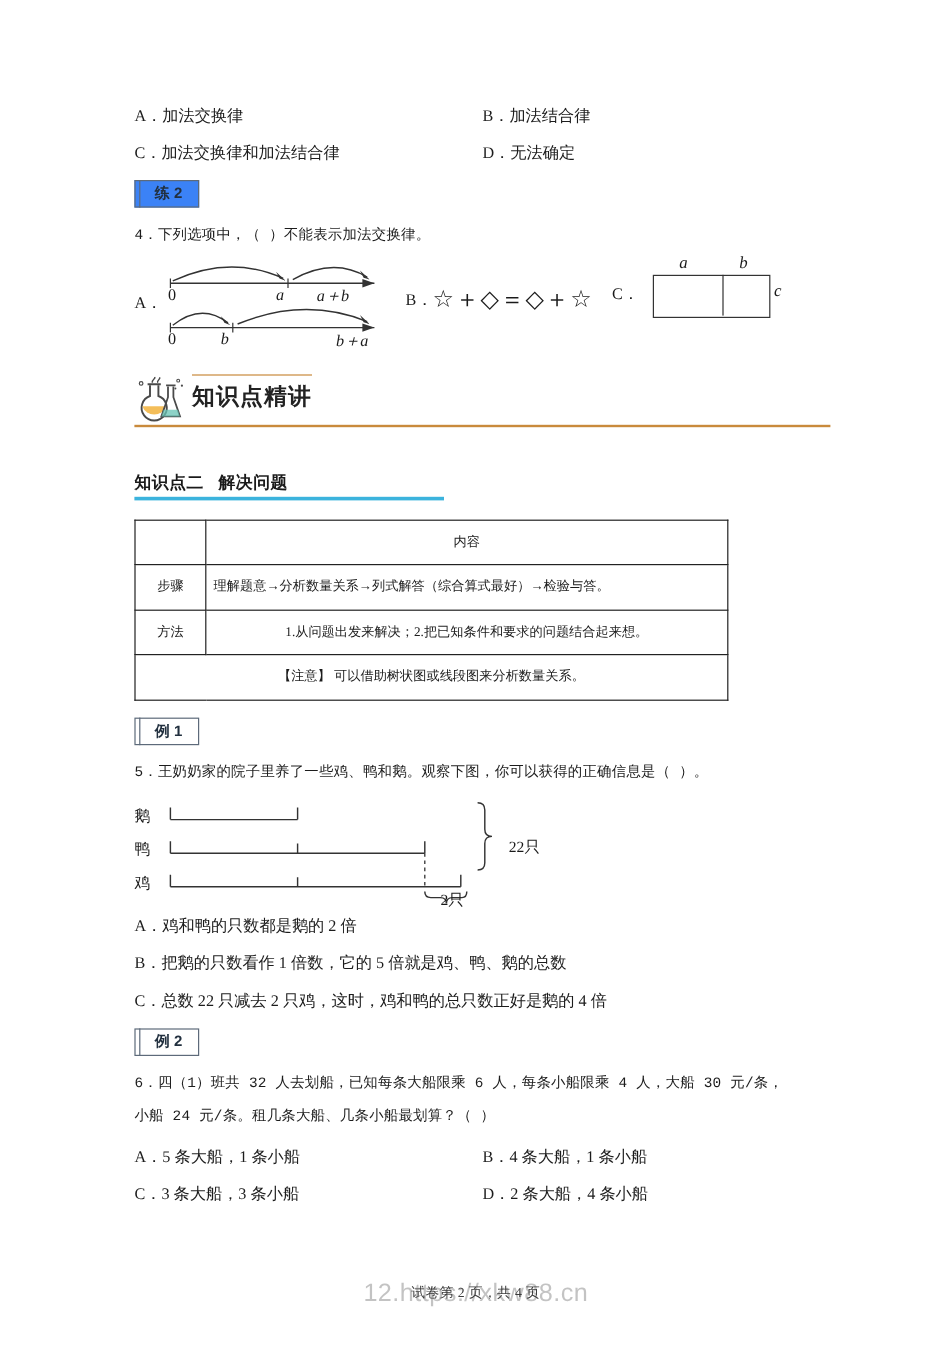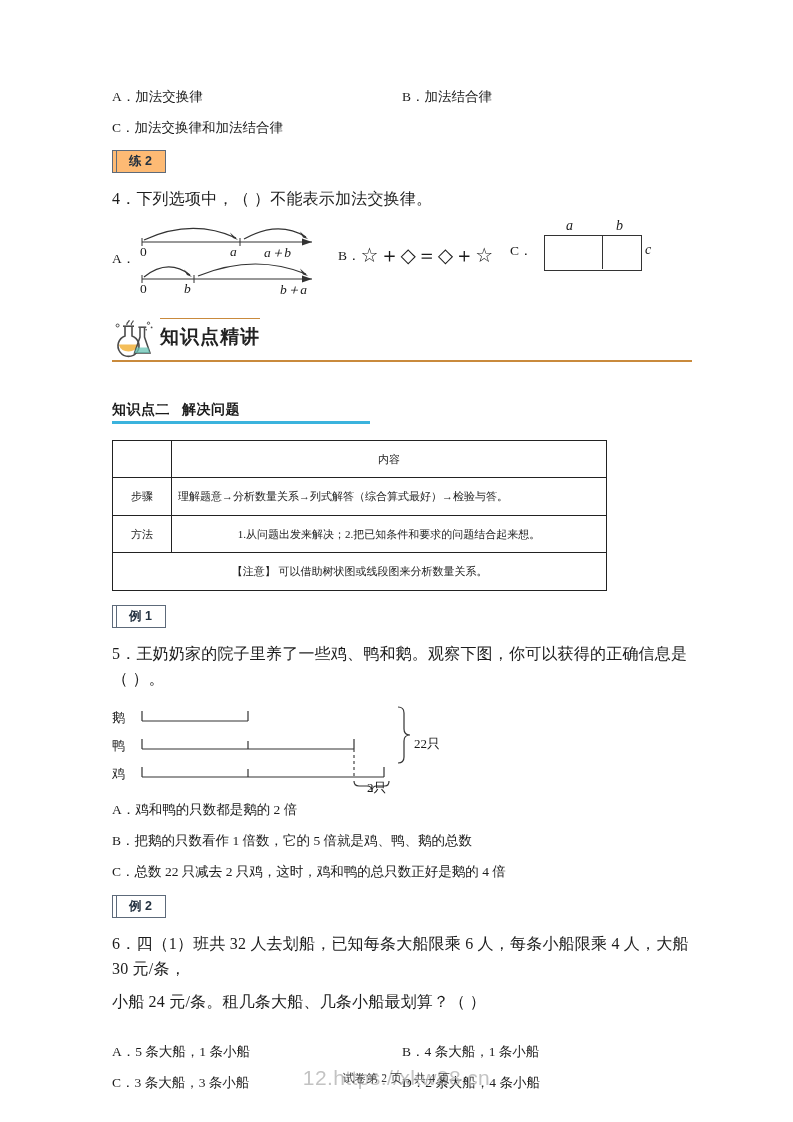--- a/index.html
+++ b/index.html
@@ -23,24 +23,25 @@
   }
   .content {
     position: absolute;
     left: 112px;
     top: 88px;
     width: 580px;
   }
 
   
   .qtext {
-    font-size: 16px;
+    font-size: 12px;
     line-height: 1.55;
     letter-spacing: 0.2px;
     color: #1c1c1c;
+    font-family: Liberation Mono, monospace;
   }
   .opt-row {
     display: flex;
     margin-bottom: 13px;
   }
   .opt-col {
     flex: 0 0 50%;
     font-size: 13.5px;
     color: #1c1c1c;
   }
@@ -62,21 +63,21 @@
   .badge::before {
     content: "";
     position: absolute;
     left: 3px;
     top: -1px;
     bottom: -1px;
     width: 1px;
     background: #5d6a7a;
   }
   .badge.filled {
-    background: #fdba74;
+    background: #3b82f6;
   }
   .badge-wrap { margin: 6px 0 14px 0; }
 
   
   .section-head {
     position: relative;
     margin: 26px 0 8px 0;
     height: 46px;
   }
   .section-head .top-rule {
@@ -245,20 +246,21 @@
 <div class="page">
   <div class="content">
 
     
     <div class="opt-row">
       <div class="opt-col">A．加法交换律</div>
       <div class="opt-col">B．加法结合律</div>
     </div>
     <div class="opt-row">
       <div class="opt-col">C．加法交换律和加法结合律</div>
+      <div class="opt-col">D．无法确定</div>
     </div>
 
     
     <div class="badge-wrap">
       <span class="badge filled">练 2</span>
     </div>
 
     
     <div class="qtext">4．下列选项中，（    ）不能表示加法交换律。</div>
 
@@ -382,41 +384,41 @@
 
         <line x1="218" y1="50" x2="218" y2="78" stroke="#333" stroke-width="1.1" stroke-dasharray="3,3"></line>
 
         <path d="M218 82 q0 5 5 5 h8 q5 0 5 5 q0 -5 5 -5 h8 q4 0 4 -5" fill="none" stroke="#333" stroke-width="1.2"></path>
 
         <path d="M262 8 q6 0 6 6 v16 q0 6 6 6 q-6 0 -6 6 v16 q0 6 -6 6" fill="none" stroke="#333" stroke-width="1.2"></path>
       </svg>
       <span class="rowlabel" style="top:14px;">鹅</span>
       <span class="rowlabel" style="top:42px;">鸭</span>
       <span class="rowlabel" style="top:70px;">鸡</span>
-      <span class="qty" style="left:302px;top:40px;">22只</span>
+      <span class="qty" style="left:312px;top:40px;">22只</span>
       <span class="qty" style="left:255px;top:84px;">2只</span>
     </div>
 
     <div class="opt-row">
       <div class="opt-col wide">A．鸡和鸭的只数都是鹅的 2 倍</div>
     </div>
     <div class="opt-row">
       <div class="opt-col wide">B．把鹅的只数看作 1 倍数，它的 5 倍就是鸡、鸭、鹅的总数</div>
     </div>
     <div class="opt-row">
       <div class="opt-col wide">C．总数 22 只减去 2 只鸡，这时，鸡和鸭的总只数正好是鹅的 4 倍</div>
     </div>
 
     
     <div class="badge-wrap" style="margin-top:14px;">
       <span class="badge">例 2</span>
     </div>
 
     <div class="qtext" style="margin-bottom:8px;">6．四（1）班共 32 人去划船，已知每条大船限乘 6 人，每条小船限乘 4 人，大船 30 元/条，</div>
-    <div class="qtext" style="margin-bottom:28px;">小船 24 元/条。租几条大船、几条小船最划算？（    ）</div>
+    <div class="qtext" style="margin-bottom:16px;">小船 24 元/条。租几条大船、几条小船最划算？（    ）</div>
 
     <div class="opt-row">
       <div class="opt-col">A．5 条大船，1 条小船</div>
       <div class="opt-col">B．4 条大船，1 条小船</div>
     </div>
     <div class="opt-row">
       <div class="opt-col">C．3 条大船，3 条小船</div>
       <div class="opt-col">D．2 条大船，4 条小船</div>
     </div>
 

